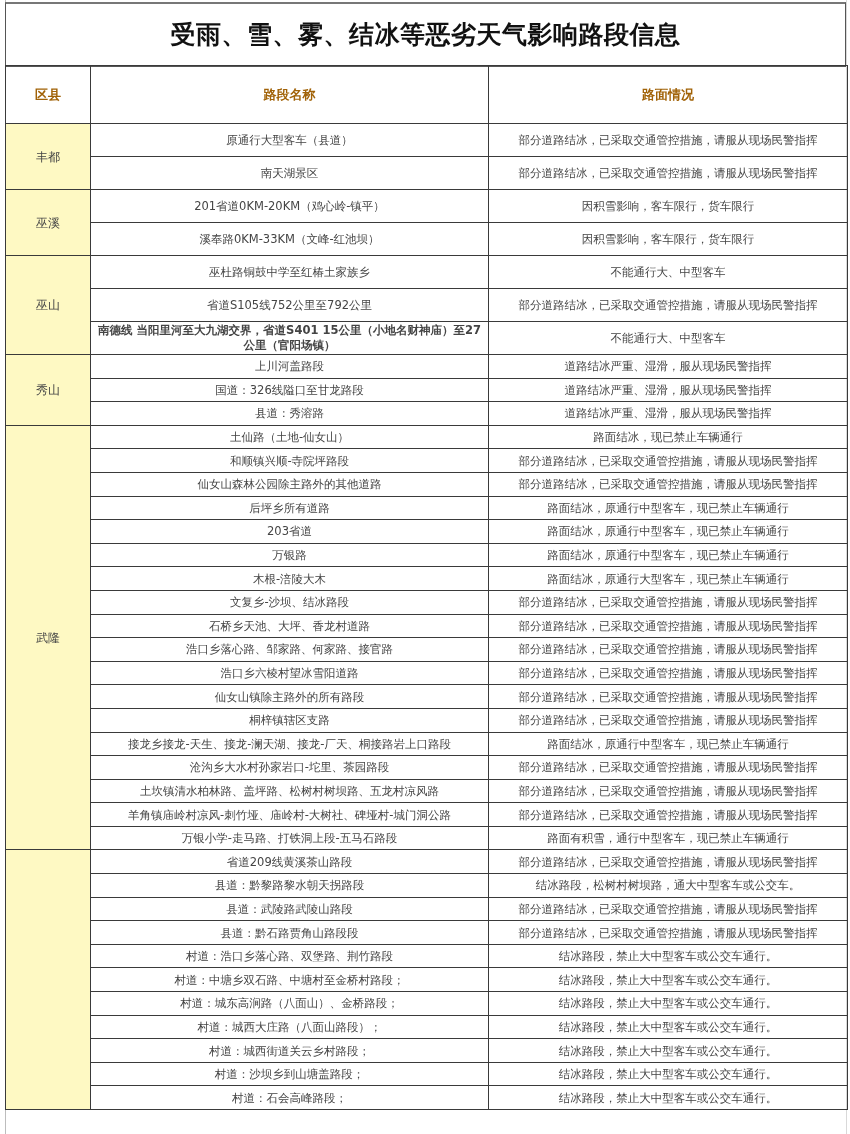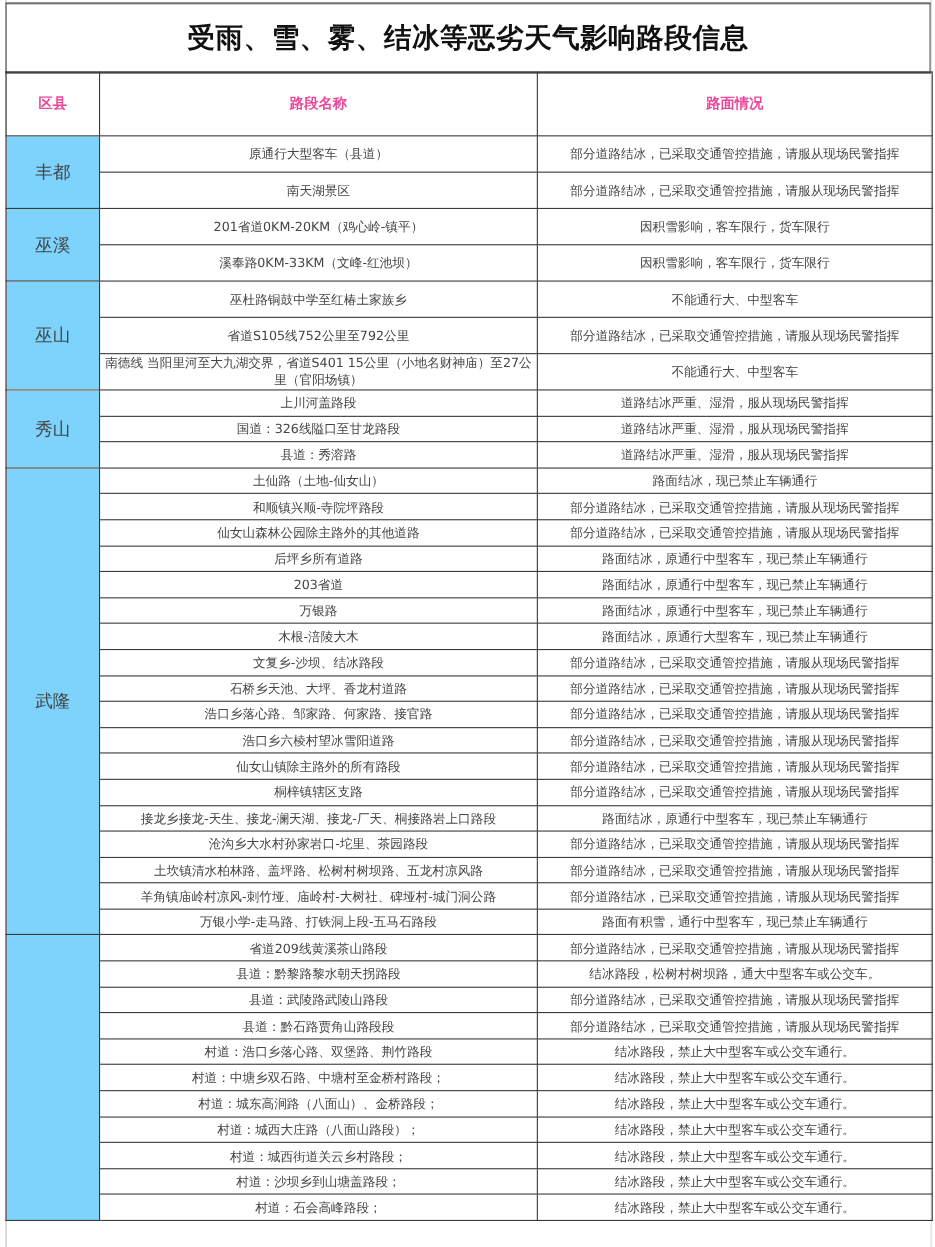--- a/index.html
+++ b/index.html
@@ -8,24 +8,24 @@
   .page { position: absolute; left: 0; top: 0; width: 850px; height: 1134px; }
   .left-edge { position: absolute; left: 0; top: 0; width: 5px; height: 1134px; border-right: 1px solid #bdbdbd; }
   .right-edge { position: absolute; right: 0; top: 0; width: 3px; height: 1134px; border-left: 1px solid #d9d9d9; }
   .title { position: absolute; left: 5px; top: 2px; width: 839px; height: 61px;
            border: 1px solid #555; border-top: 2px solid #777; border-bottom: 2px solid #555;
            display: flex; align-items: center; justify-content: center;
            font-size: 25px; font-weight: bold; color: #111; letter-spacing: 0.5px; }
   table { position: absolute; left: 5px; top: 65px; width: 842px; border-collapse: collapse; table-layout: fixed; }
   td, th { border: 1.5px solid #3a3a3a; text-align: center; vertical-align: middle; padding: 0 4px;
            font-size: 11.5px; line-height: 14px; color: #444; font-weight: normal; overflow: hidden; }
-  th { font-size: 13px; font-weight: bold; color: #ec4899; height: 57px; }
-  td.district { font-size: 16px; color: #444; background: #7dd3fc; }
+  th { font-size: 13px; font-weight: bold; color: #a16207; height: 57px; }
+  td.district { font-size: 12px; color: #444; background: #fef9c3; }
   td.road, td.cond { white-space: nowrap; }
-  td.wrap { white-space: normal; line-height: 15px; }
+  td.wrap { white-space: normal; line-height: 15px; font-weight: bold; }
   tr.h34 td { height: 32px; }
   tr.h25 td { height: 22.6px; }
 </style>
 </head>
 <body>
 
 <div class="page">
   <div class="left-edge"></div>
   <div class="right-edge"></div>
 

